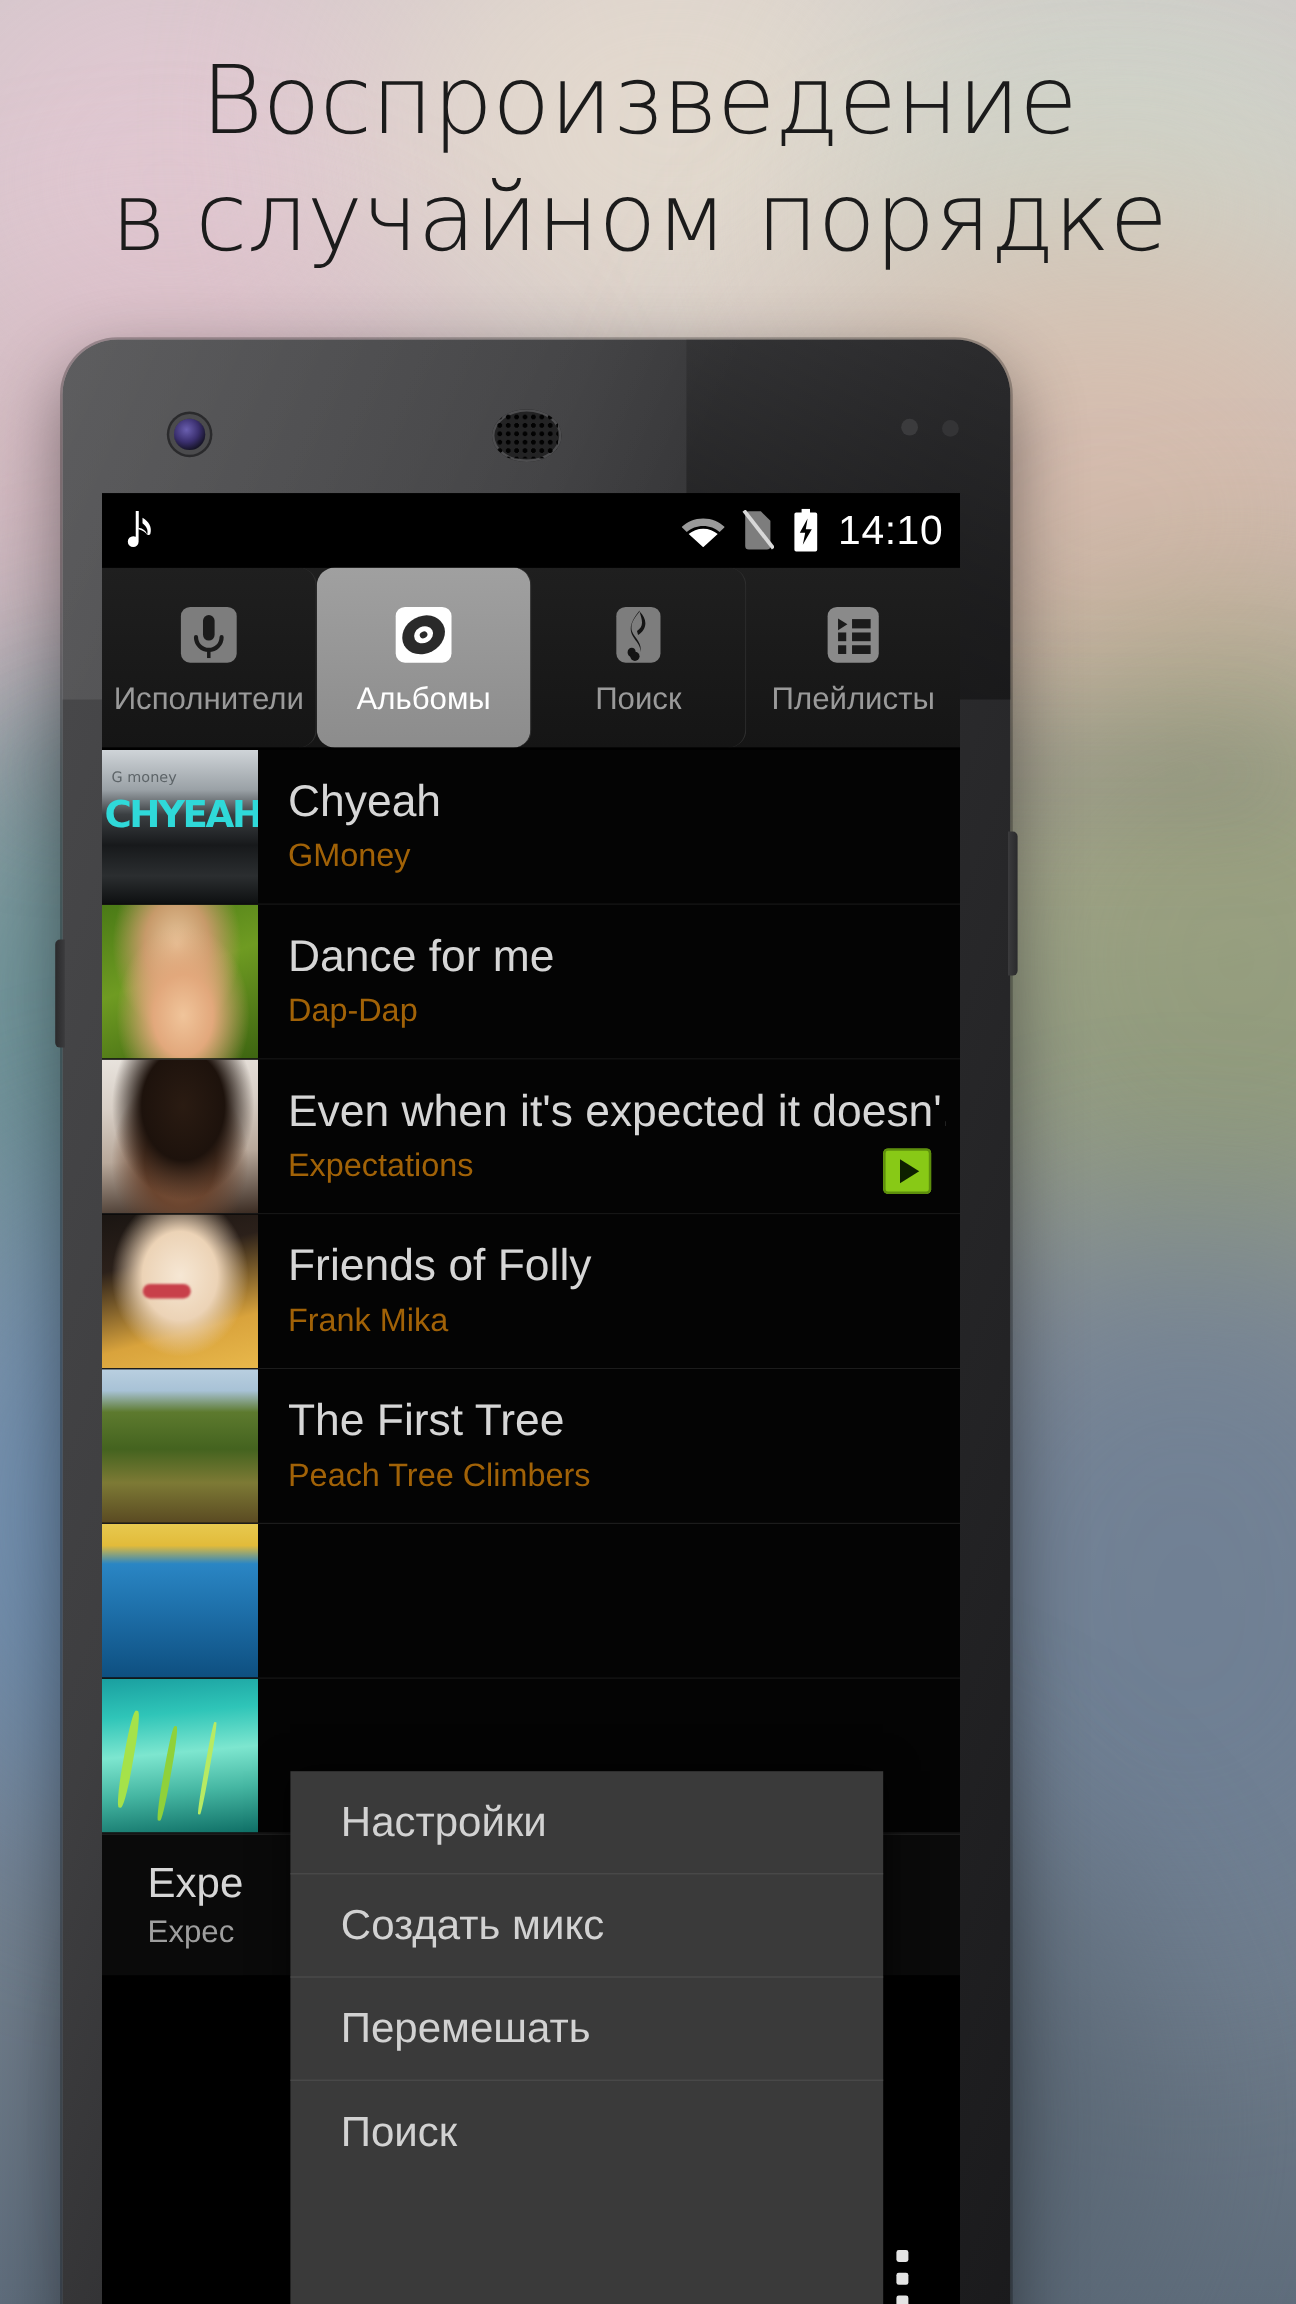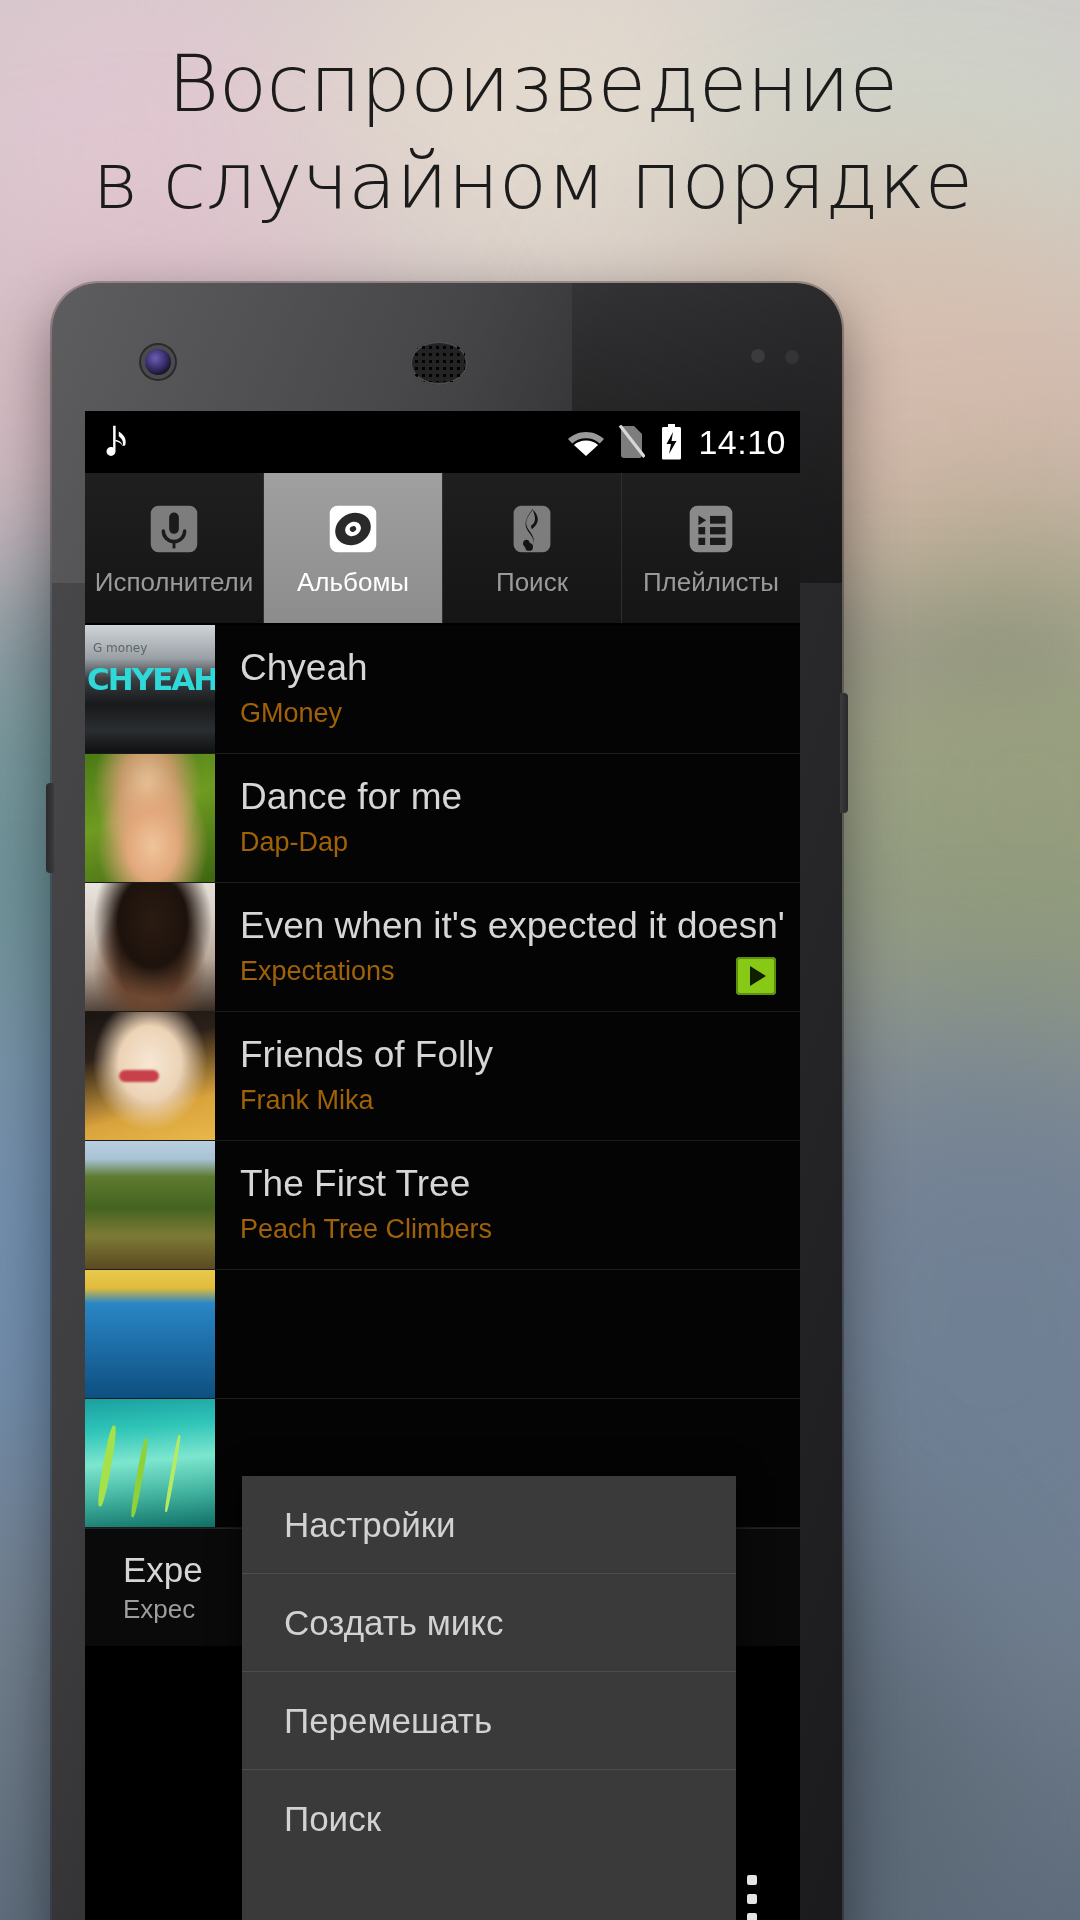--- a/index.html
+++ b/index.html
@@ -125,20 +125,21 @@
     display:flex; height:152px;
     background:linear-gradient(180deg,#1f1f1f 0%,#151515 100%);
     border-bottom:2px solid #000;
   }
   .tab {
     flex:1 1 0; min-width:0;
     display:flex; flex-direction:column; align-items:center; justify-content:center;
     gap:7px;
     border-right:1px solid #2e2e2e;
     position:relative;
+    border-radius:15px;
   }
   .tab:last-child { border-right:none; }
   .tab .tlabel {
     color:#9a9a9a; font-size:26px; white-space:nowrap;
     text-overflow:clip; overflow:hidden; max-width:100%;
   }
   .tab.active { background:linear-gradient(180deg,#a0a0a0 0%,#8c8c8c 100%); }
   .tab.active .tlabel { color:#fff; }
   .tabicon { width:62px; height:62px; display:block; }
 
@@ -242,21 +243,21 @@
   
   #popup {
     position:absolute;
     left:157px; top:1065px;
     width:494px; height:487px;
     background:#3a3a3a;
     box-shadow:0 0 26px rgba(0,0,0,.75);
     z-index:12;
   }
   .mitem {
-    height:98px; display:flex; align-items:center;
+    height:86px; display:flex; align-items:center;
     padding-left:42px;
     color:#d2d2d2; font-size:35px;
     border-bottom:1px solid #4d4d4d;
   }
   .mitem:last-child { border-bottom:none; }
 
   
   #overflow {
     position:absolute; right:20px; bottom:18px;
     width:56px; height:92px;

